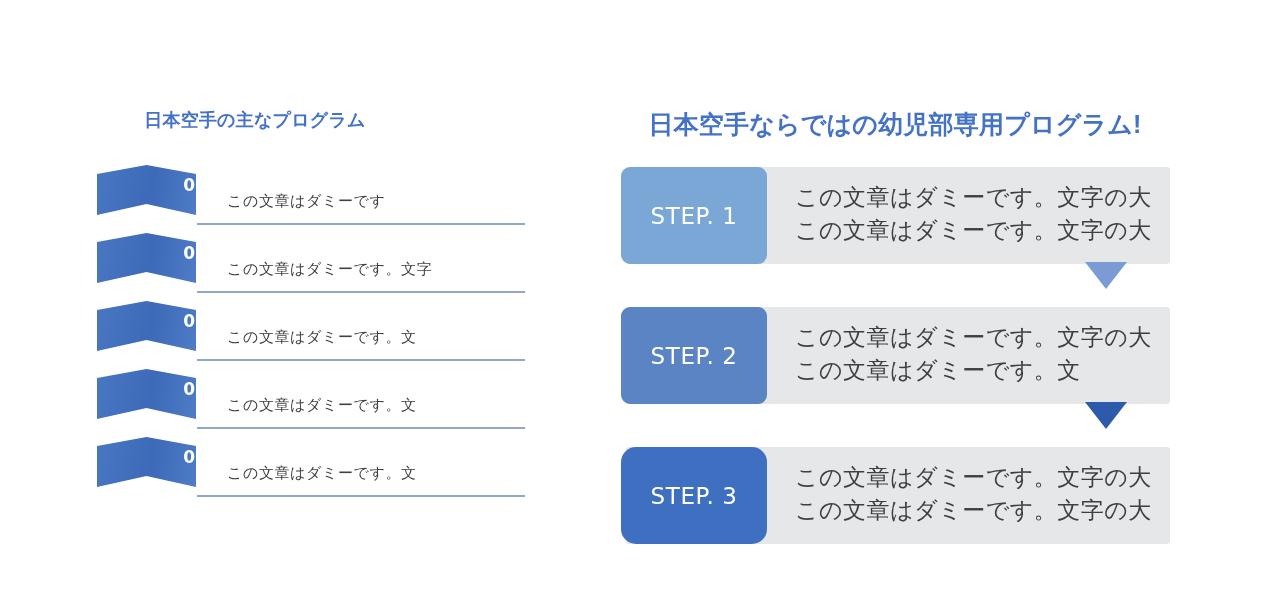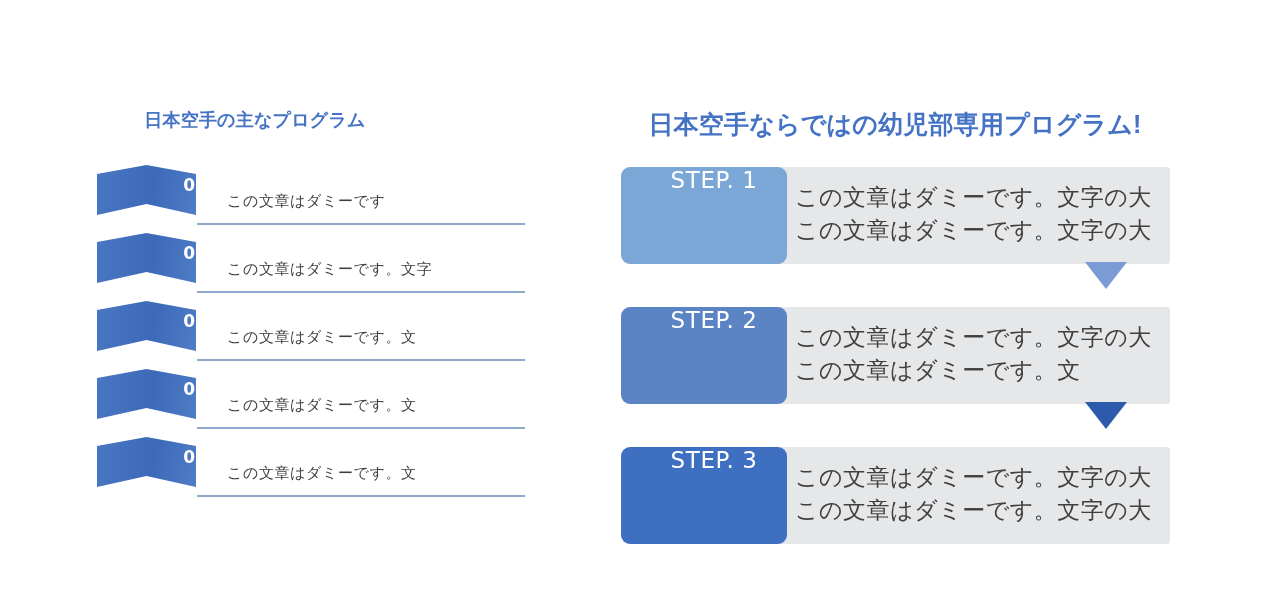--- a/index.html
+++ b/index.html
@@ -134,22 +134,22 @@
     border-radius: 3px;
   }
   .step-box {
     position: absolute;
     left: 41px;
     top: 0;
     width: 146px;
     height: 97px;
     border-radius: 9px;
     display: flex;
+    align-items: center;
     justify-content: center;
-    padding-left: 20px;
   }
   .step-label {
     font-size: 23px;
     color: #ffffff;
     letter-spacing: 0.6px;
     font-family: "DejaVu Sans", "Liberation Sans", sans-serif;
   }
   .step-body {
     position: absolute;
     left: 215px;
@@ -247,21 +247,21 @@
       </div>
       <div class="step-body">
         <div>この文章はダミーです。文字の大</div>
         <div>この文章はダミーです。文</div>
       </div>
       <div class="step-arrow" style="border-top-color: rgb(46, 90, 172);"></div>
     </div>
 
     <div class="step-row">
       <div class="step-gray" style="background: rgb(230, 231, 233);"></div>
-      <div class="step-box" style="background: rgb(63, 111, 192);">
+      <div class="step-box" style="background: rgb(63, 111, 192); border-radius: 15px;">
         <span class="step-label">STEP. 3</span>
       </div>
       <div class="step-body">
         <div>この文章はダミーです。文字の大</div>
         <div>この文章はダミーです。文字の大</div>
       </div>
     </div>
 
   </div>
 </div>

